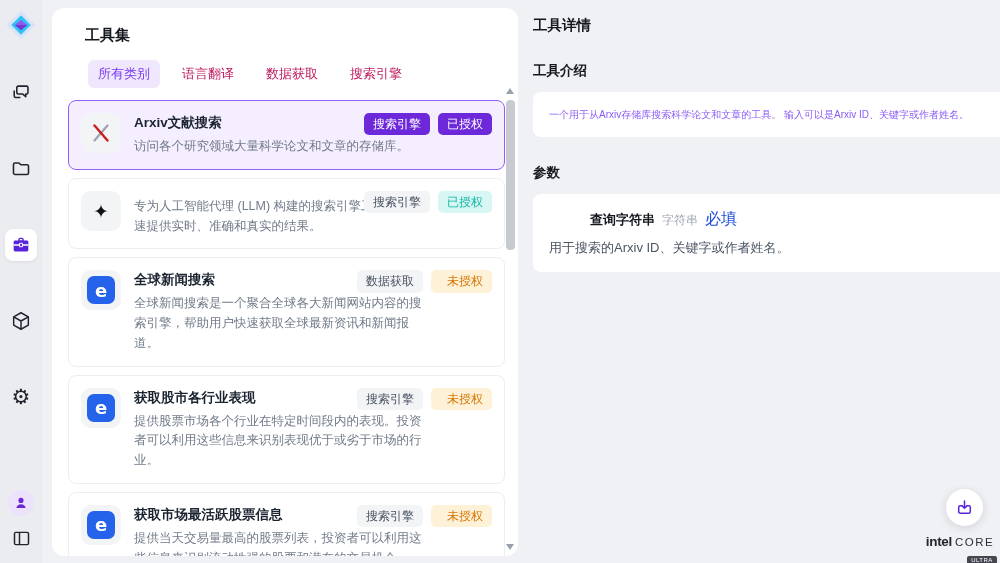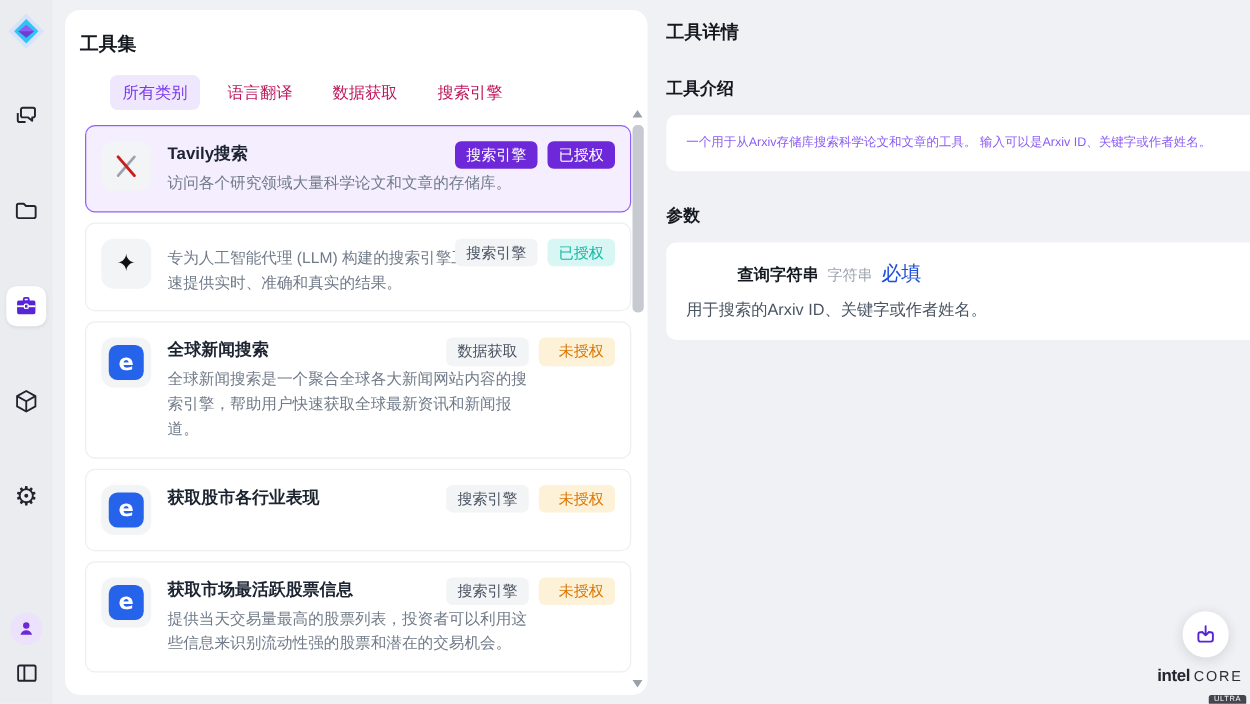--- a/index.html
+++ b/index.html
@@ -35,21 +35,21 @@
     width:26px; height:26px; border-radius:50%; border:none; cursor:pointer;
     background:#ece2fc; display:flex; align-items:center; justify-content:center;
   }
   .icon-btn { border:none; background:transparent; cursor:pointer; display:flex; }
 
   
   .main-panel {
     position:absolute; left:52px; top:8px; width:466px; height:548px;
     background:#fff; border-radius:12px; overflow:hidden;
   }
-  .panel-title { font-size:15px; font-weight:700; color:#14181f; margin:18px 0 0 12px; }
+  .panel-title { font-size:15px; font-weight:700; color:#14181f; margin:18px 0 0 33px; }
   .tabs { display:flex; gap:12px; align-items:center; margin:15px 0 4px 11px;padding-left:25px; }
   .tab { font-size:13px; color:#be185d; padding:5px 10px; border-radius:6px; cursor:pointer; }
   .tab.active { background:#efe7fd; color:#7c3aed; }
 
   .tool-scroll { margin:12px 0 0 16px; height:462px; overflow:hidden; width:438px; }
   .tool-item {
     position:relative; display:flex; gap:13px; padding:12px;
     border:1px solid #eceef2; border-radius:8px; margin-bottom:8px;
     background:#fff; width:437px; cursor:pointer;
   }
@@ -179,21 +179,21 @@
   <div class="tool-scroll">
 
     <div class="tool-item selected">
       <div class="tool-icon">
         <svg viewBox="0 0 22 22" width="22" height="22">
           <line x1="17.5" y1="3.5" x2="4.5" y2="18.5" stroke="#9ca3af" stroke-width="2.2" stroke-linecap="round"></line>
           <line x1="4.5" y1="3.5" x2="17.5" y2="18.5" stroke="#c81e1e" stroke-width="2.4" stroke-linecap="round"></line>
         </svg>
       </div>
       <div class="tool-body">
-        <div class="tool-name">Tavily搜索</div>
+        <div class="tool-name">Arxiv文献搜索</div>
         <div class="tool-desc">访问各个研究领域大量科学论文和文章的存储库。</div>
       </div>
       <div class="tool-badges">
         <span class="badge" data-variant="purple-solid">搜索引擎</span>
         <span class="badge" data-variant="purple-solid">已授权</span>
       </div>
     </div>
 
     <div class="tool-item">
       <div class="tool-icon">
@@ -221,20 +221,21 @@
         <span class="badge" data-variant="yellow">未授权</span>
       </div>
     </div>
 
     <div class="tool-item">
       <div class="tool-icon">
         <span class="blue-chip">e</span>
       </div>
       <div class="tool-body">
         <div class="tool-name">获取股市各行业表现</div>
+        <div class="tool-desc">提供股票市场各个行业在特定时间段内的表现。投资者可以利用这些信息来识别表现优于或劣于市场的行业。</div>
       </div>
       <div class="tool-badges">
         <span class="badge" data-variant="gray">搜索引擎</span>
         <span class="badge" data-variant="yellow">未授权</span>
       </div>
     </div>
 
     <div class="tool-item">
       <div class="tool-icon">
         <span class="blue-chip">e</span>

